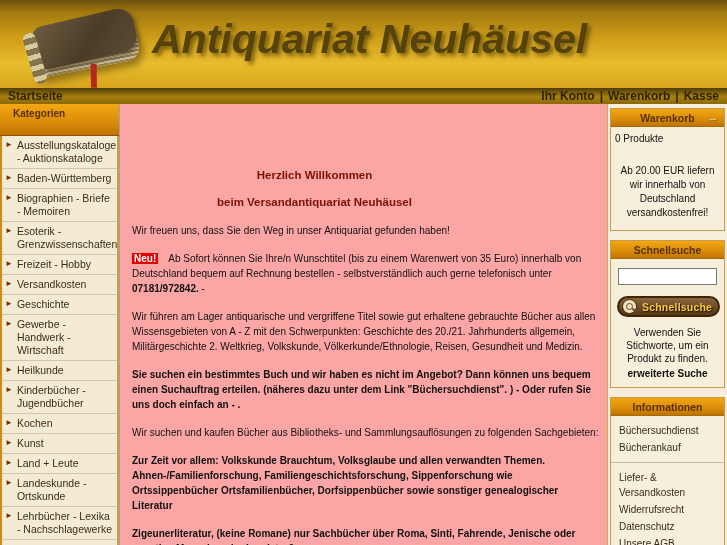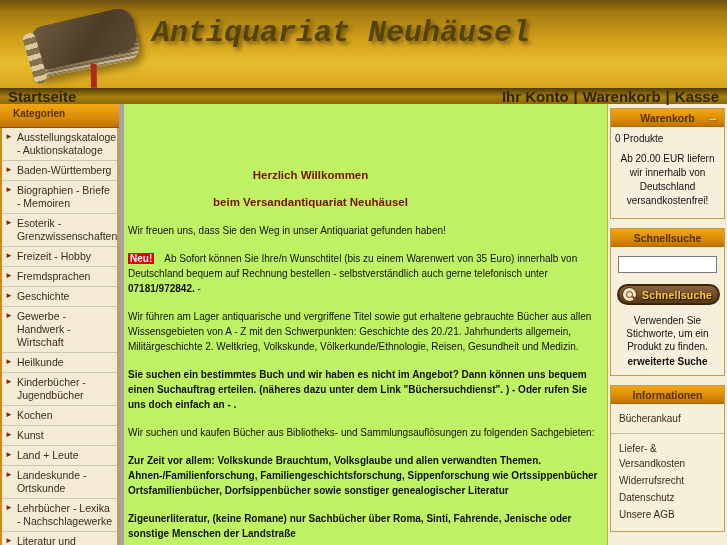--- a/index.html
+++ b/index.html
@@ -8,22 +8,22 @@
   #page { position:relative; width:727px; height:545px; overflow:hidden; }
 
   
   .header {
     position:relative; height:88px;
     background:linear-gradient(180deg,#6e500c 0%,#a27a10 14%,#d2a01a 45%,#e8bc2c 72%,#d6a51d 100%);
     overflow:hidden;
   }
   .site-title {
     position:absolute; left:152px; top:16px;
-    font-family:Liberation Mono, monospace; font-style:italic; font-weight:bold;
-    font-size:30px; color:#55430a;
+    font-family:Liberation Sans, sans-serif; font-style:italic; font-weight:bold;
+    font-size:41px; color:#55430a;
     text-shadow:3px 3px 4px rgba(45,32,0,.55);
     white-space:nowrap;
   }
   .book { position:absolute; left:24px; top:6px; width:130px; height:80px; transform:rotate(-13deg); }
   .book-pages {
     position:absolute; left:8px; top:30px; width:106px; height:32px;
     background:repeating-linear-gradient(180deg,#cdbd96 0 2px,#93835f 2px 4px);
     border-radius:8px 14px 14px 8px; transform:rotate(2deg);
     box-shadow:3px 6px 7px rgba(50,35,0,.45);
   }
@@ -37,53 +37,53 @@
     background:repeating-linear-gradient(180deg,#d9c99d 0 5px,#83734e 5px 11px);
     border-radius:6px; transform:rotate(-3deg);
   }
   .book-ribbon { position:absolute; left:60px; top:58px; width:6px; height:24px; background:#b3281a; transform:rotate(12deg); }
 
   
   .navbar {
     height:16px; display:flex; justify-content:space-between; align-items:center;
     padding:0 8px;
     background:linear-gradient(180deg,#4f3a06 0%,#a8800e 55%,#8a6808 100%);
-    font-size:15px; font-weight:bold; color:#2e2404;
+    font-size:12px; font-weight:bold; color:#2e2404;
   }
   .navbar a, .nav-link { color:#2e2404; text-decoration:none; cursor:pointer; }
   .nav-right { display:flex; gap:5px;text-align:center; }
   .nav-sep { font-weight:bold; }
 
   
   .columns { display:flex; height:441px; }
 
   
   .left-col { width:119px; flex:0 0 119px; display:flex; flex-direction:column; }
   .cat-header {
-    height:24px; line-height:20px; padding-left:13px;
+    height:32px; line-height:20px; padding-left:13px;
     background:linear-gradient(180deg,#f3a713 0%,#d88c08 60%,#c07303 100%);
     border-bottom:1px solid #8a5503;
     font-size:10px; font-weight:bold; color:#5a3000;
   }
   .cat-list {
     flex:1; background:#f4ebd5;
     border-left:2px solid #cf8c12; border-right:2px solid #c89b4a;
     overflow:hidden;
   }
   .cat-item {
     display:flex; gap:4px; padding:3px 2px 3px 3px;
     border-bottom:1px solid #cdc7b6;
     font-size:10.5px; line-height:13px; color:#3b2d18; cursor:pointer;
   }
   .bullet { color:#7b2e04; font-size:8px; line-height:12px; flex:0 0 auto; }
 
   
   .main-col {
-    flex:1; background:#bef264; padding:0 6px 0 4px;
-    border-left:5px solid #a3a3a3; border-right:1px solid #d3a94e;
+    flex:1; background:#fca5a5; padding:0 6px 0 12px;
+    border-left:1px solid #a3a3a3; border-right:1px solid #d3a94e;
     overflow:hidden; font-size:10px; line-height:15px;
   }
   .welcome { width:365px; text-align:center; font-weight:bold; font-size:11.5px; color:#7a1206; }
   .welcome-1 { margin-top:64px; }
   .welcome-2 { margin-top:12px; }
   .main-col p { margin:13px 0; }
   .badge-neu {
     background:#e30000; color:#fff; font-weight:bold;
     padding:0 2px; margin-right:10px;
   }
@@ -97,21 +97,21 @@
     background:linear-gradient(180deg,#f3a713 0%,#d88c08 60%,#c07303 100%);
     border-bottom:1px solid #a86a04;
     font-size:10.5px; font-weight:bold; color:#5a3000;
   }
   .hdr-arrow {
     position:absolute; right:4px; top:2px; width:14px; height:13px; line-height:13px;
     color:#e9e9e9; font-size:11px; font-weight:bold; text-align:center; cursor:pointer;
     text-shadow:1px 1px 1px rgba(60,40,0,.6);
   }
   .cart-body { padding:6px 4px 10px 4px; }
-  .cart-count { margin-bottom:8px; }
+  .cart-count { margin-bottom:20px; }
   .cart-note { text-align:center; line-height:14px; }
 
   .search-body { padding:9px 6px 8px 6px; text-align:center; }
   .search-input {
     width:99px; height:17px; border:1px solid #7a7a7a; background:#fff;
     font-size:10px; padding:0 2px;
   }
   .search-btn {
     margin:11px auto 0 auto; width:103px; height:21px;
     display:flex; align-items:center; gap:5px;
@@ -188,21 +188,21 @@
         <div class="cat-item">
             <span class="bullet">►</span>
             <span>Esoterik - Grenzwissenschaften</span>
           </div>
         <div class="cat-item">
             <span class="bullet">►</span>
             <span>Freizeit - Hobby</span>
           </div>
         <div class="cat-item">
             <span class="bullet">►</span>
-            <span>Fremdsprachen</span>
+            <span>Versandkosten</span>
           </div>
         <div class="cat-item">
             <span class="bullet">►</span>
             <span>Geschichte</span>
           </div>
         <div class="cat-item">
             <span class="bullet">►</span>
             <span>Gewerbe - Handwerk - Wirtschaft</span>
           </div>
         <div class="cat-item">
@@ -289,20 +289,21 @@
           <div class="search-hint">Verwenden Sie Stichworte, um ein Produkt zu finden.</div>
           <div class="adv-search">erweiterte Suche</div>
         </div>
       </div>
 
       <div class="panel">
         <div class="panel-header">
           <span>Informationen</span>
         </div>
         <div class="info-body">
+          <div class="info-link">Büchersuchdienst</div>
           <div class="info-link">Bücherankauf</div>
           <div class="divider"></div>
           <div class="info-link">Liefer- &amp; Versandkosten</div>
           <div class="info-link">Widerrufsrecht</div>
           <div class="info-link">Datenschutz</div>
           <div class="info-link">Unsere AGB</div>
 
         </div>
       </div>
 

